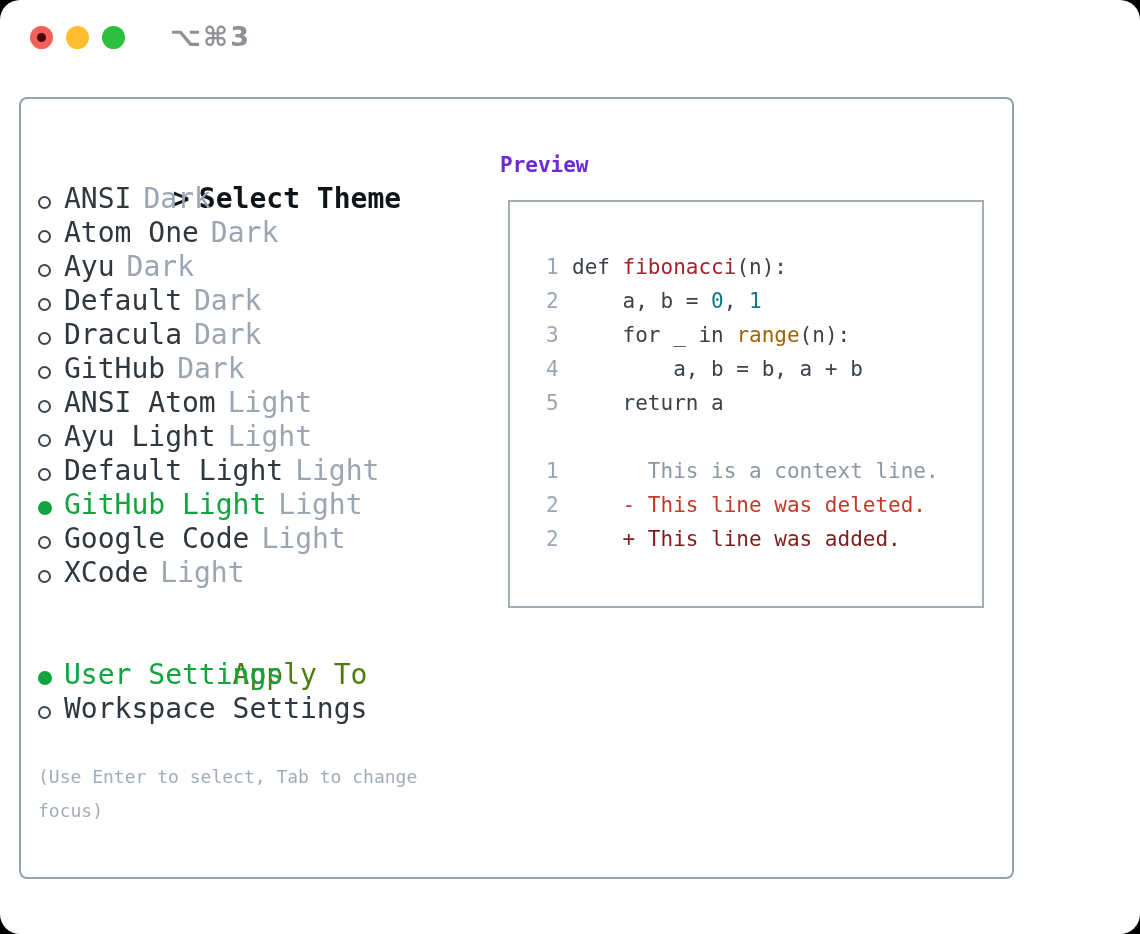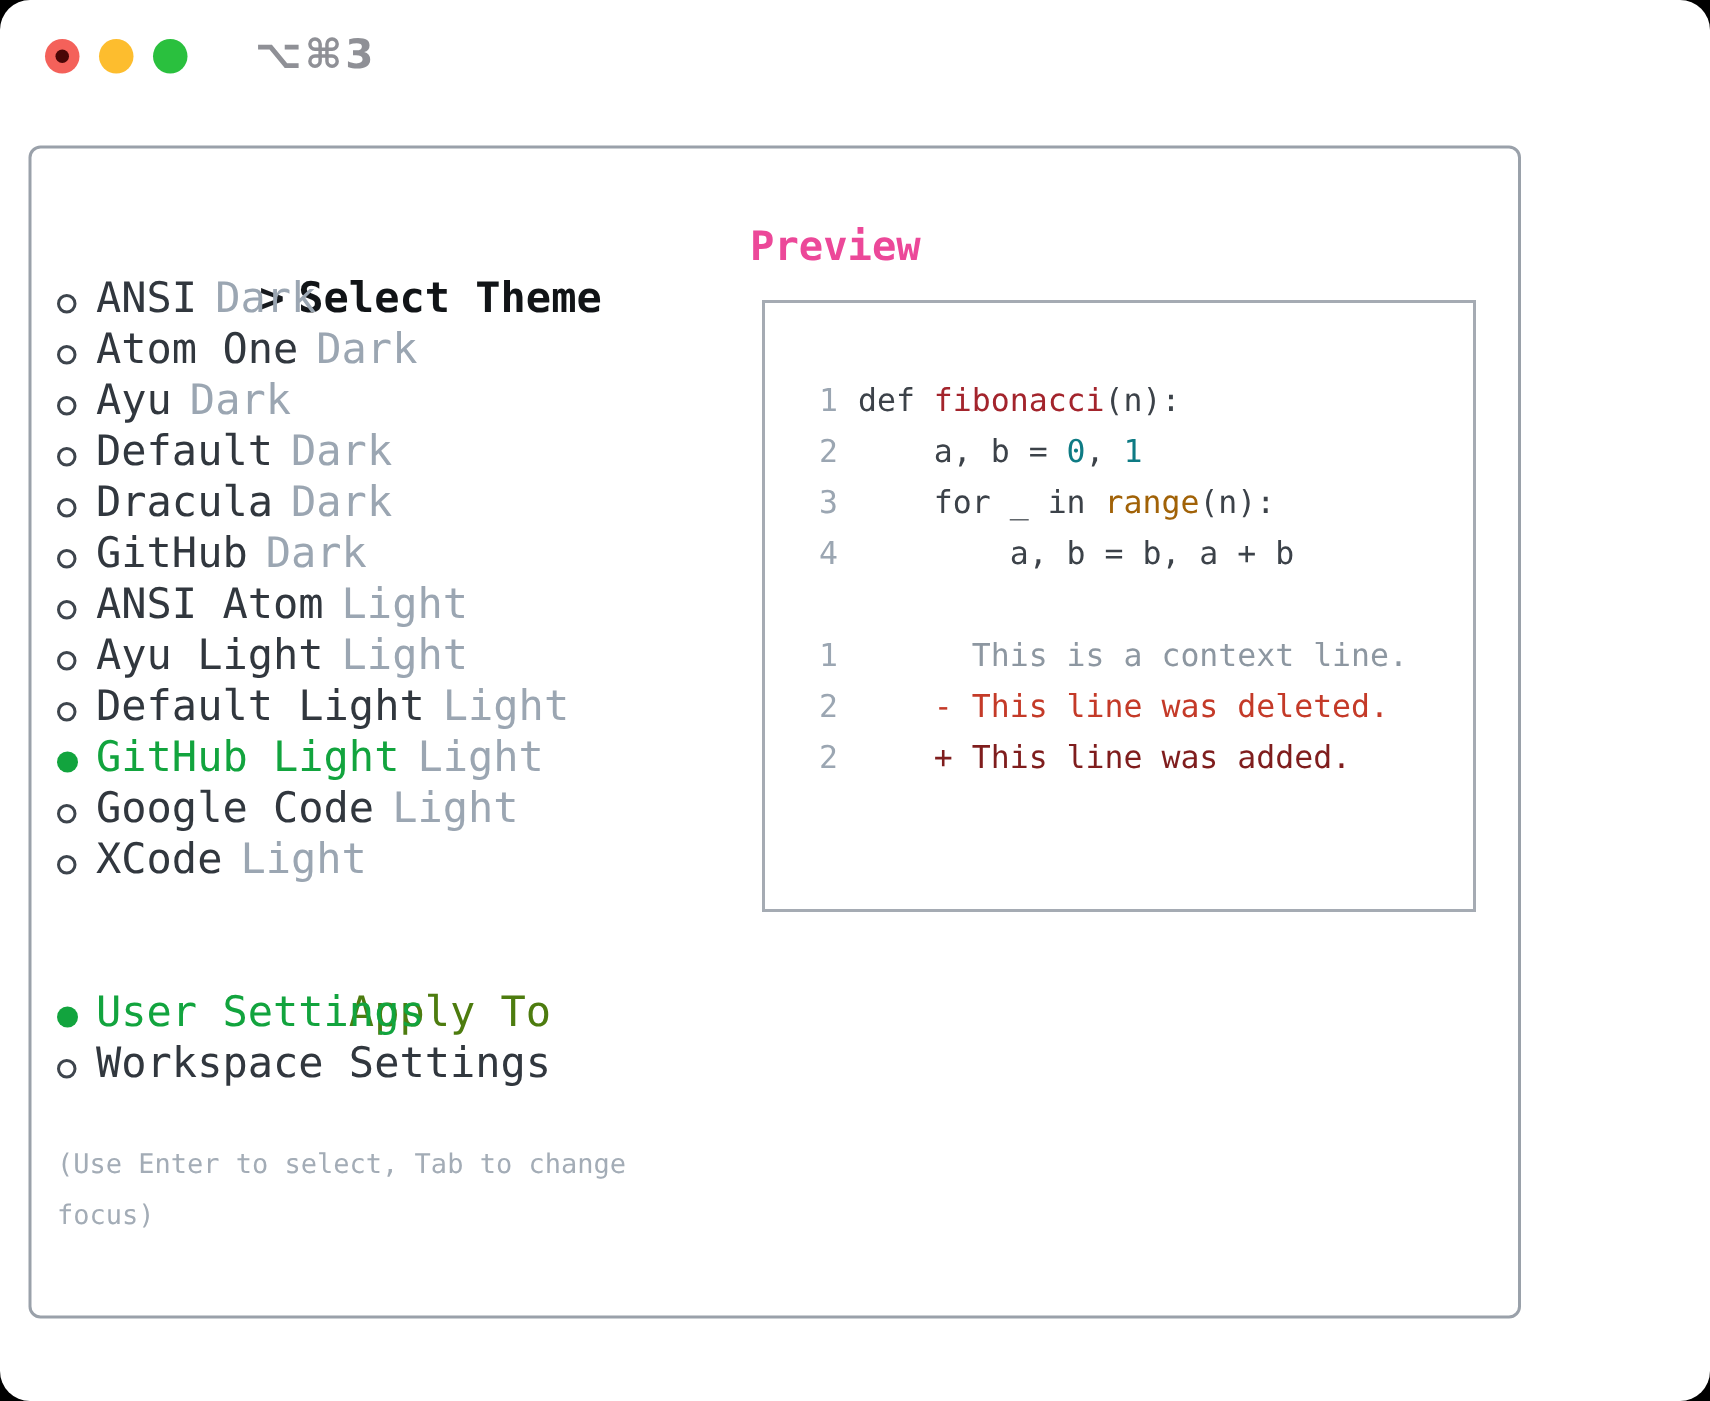--- a/index.html
+++ b/index.html
@@ -49,21 +49,21 @@
   .left-col { position:absolute; left:17px; top:49px; width:440px; }
   .apply-section { margin-top:34px; }
   .apply-label { color:#4d7c0f; }
   .hint {
     margin-top:34px; width:385px; font-size:18px; line-height:34px;
     color:#a3acb6; white-space:normal;
   }
 
   
   .right-col { position:absolute; left:479px; top:49px; }
-  .preview-label { height:34px; line-height:34px; font-size:27px; font-weight:bold; color:#ec4899; }
+  .preview-label { height:34px; line-height:34px; font-size:21px; font-weight:bold; color:#6d28d9; }
   .preview-box {
     margin-top:18px; margin-left:8px; width:476px; height:408px;
     border:2px solid #a5abb3; box-sizing:border-box;
     padding:48px 0 0 36px; overflow:hidden;
   }
   .cline { height:34px; line-height:34px; font-size:21px; white-space:pre; }
   .lnum { display:inline-block; width:26px; }
   .diff-block { margin-top:34px; }
 </style>
 </head>
@@ -114,20 +114,21 @@
     </div>
 
     <div class="right-col">
       <div class="preview-label">Preview</div>
       <div class="preview-box">
         <div id="code-block">
             <div class="cline"><span class="lnum" style="color: rgb(155, 166, 178);">1</span><span style="color: rgb(60, 66, 73);">def </span><span style="color: rgb(163, 36, 44);">fibonacci</span><span style="color: rgb(60, 66, 73);">(n):</span></div>
             <div class="cline"><span class="lnum" style="color: rgb(155, 166, 178);">2</span><span style="color: rgb(60, 66, 73);">    a, b = </span><span style="color: rgb(14, 123, 132);">0</span><span style="color: rgb(60, 66, 73);">, </span><span style="color: rgb(14, 123, 132);">1</span></div>
             <div class="cline"><span class="lnum" style="color: rgb(155, 166, 178);">3</span><span style="color: rgb(60, 66, 73);">    for _ in </span><span style="color: #a16207;">range</span><span style="color: rgb(60, 66, 73);">(n):</span></div>
             <div class="cline"><span class="lnum" style="color: rgb(155, 166, 178);">4</span><span style="color: rgb(60, 66, 73);">        a, b = b, a + b</span></div>
+            <div class="cline"><span class="lnum" style="color: rgb(155, 166, 178);">5</span><span style="color: rgb(60, 66, 73);">    return a</span></div>
           </div>
         <div id="diff-block" class="diff-block">
             <div class="cline"><span class="lnum" style="color: rgb(155, 166, 178);">1</span><span style="color: rgb(141, 151, 161);">      This is a context line.</span></div>
             <div class="cline"><span class="lnum" style="color: rgb(155, 166, 178);">2</span><span style="color: rgb(196, 58, 40);">    - This line was deleted.</span></div>
             <div class="cline"><span class="lnum" style="color: rgb(155, 166, 178);">2</span><span style="color: #7f1d1d;">    + This line was added.</span></div>
           </div>
       </div>
     </div>
 
   </div>

